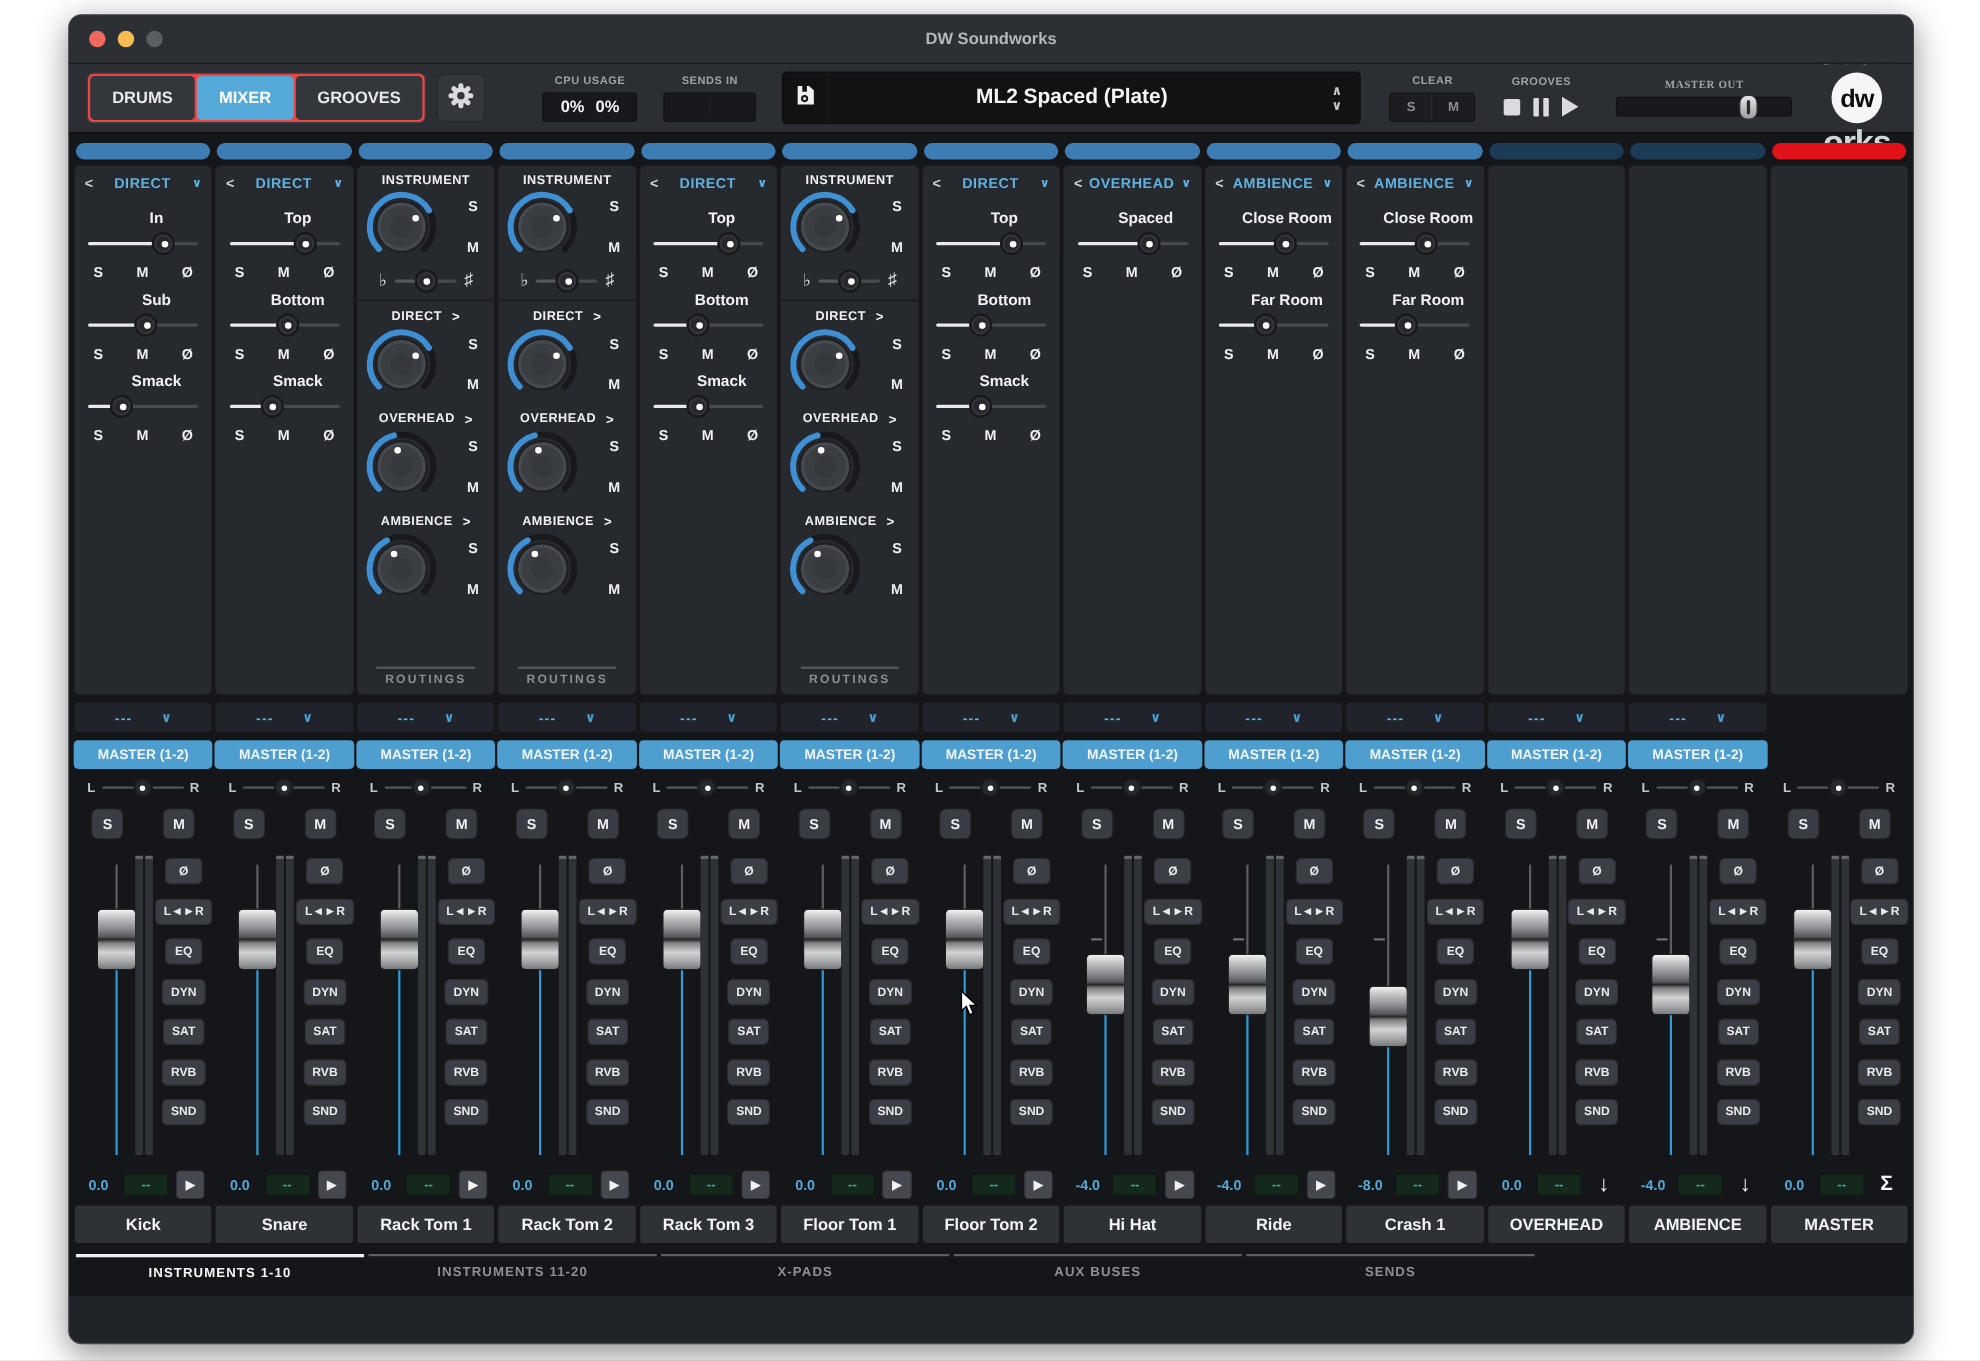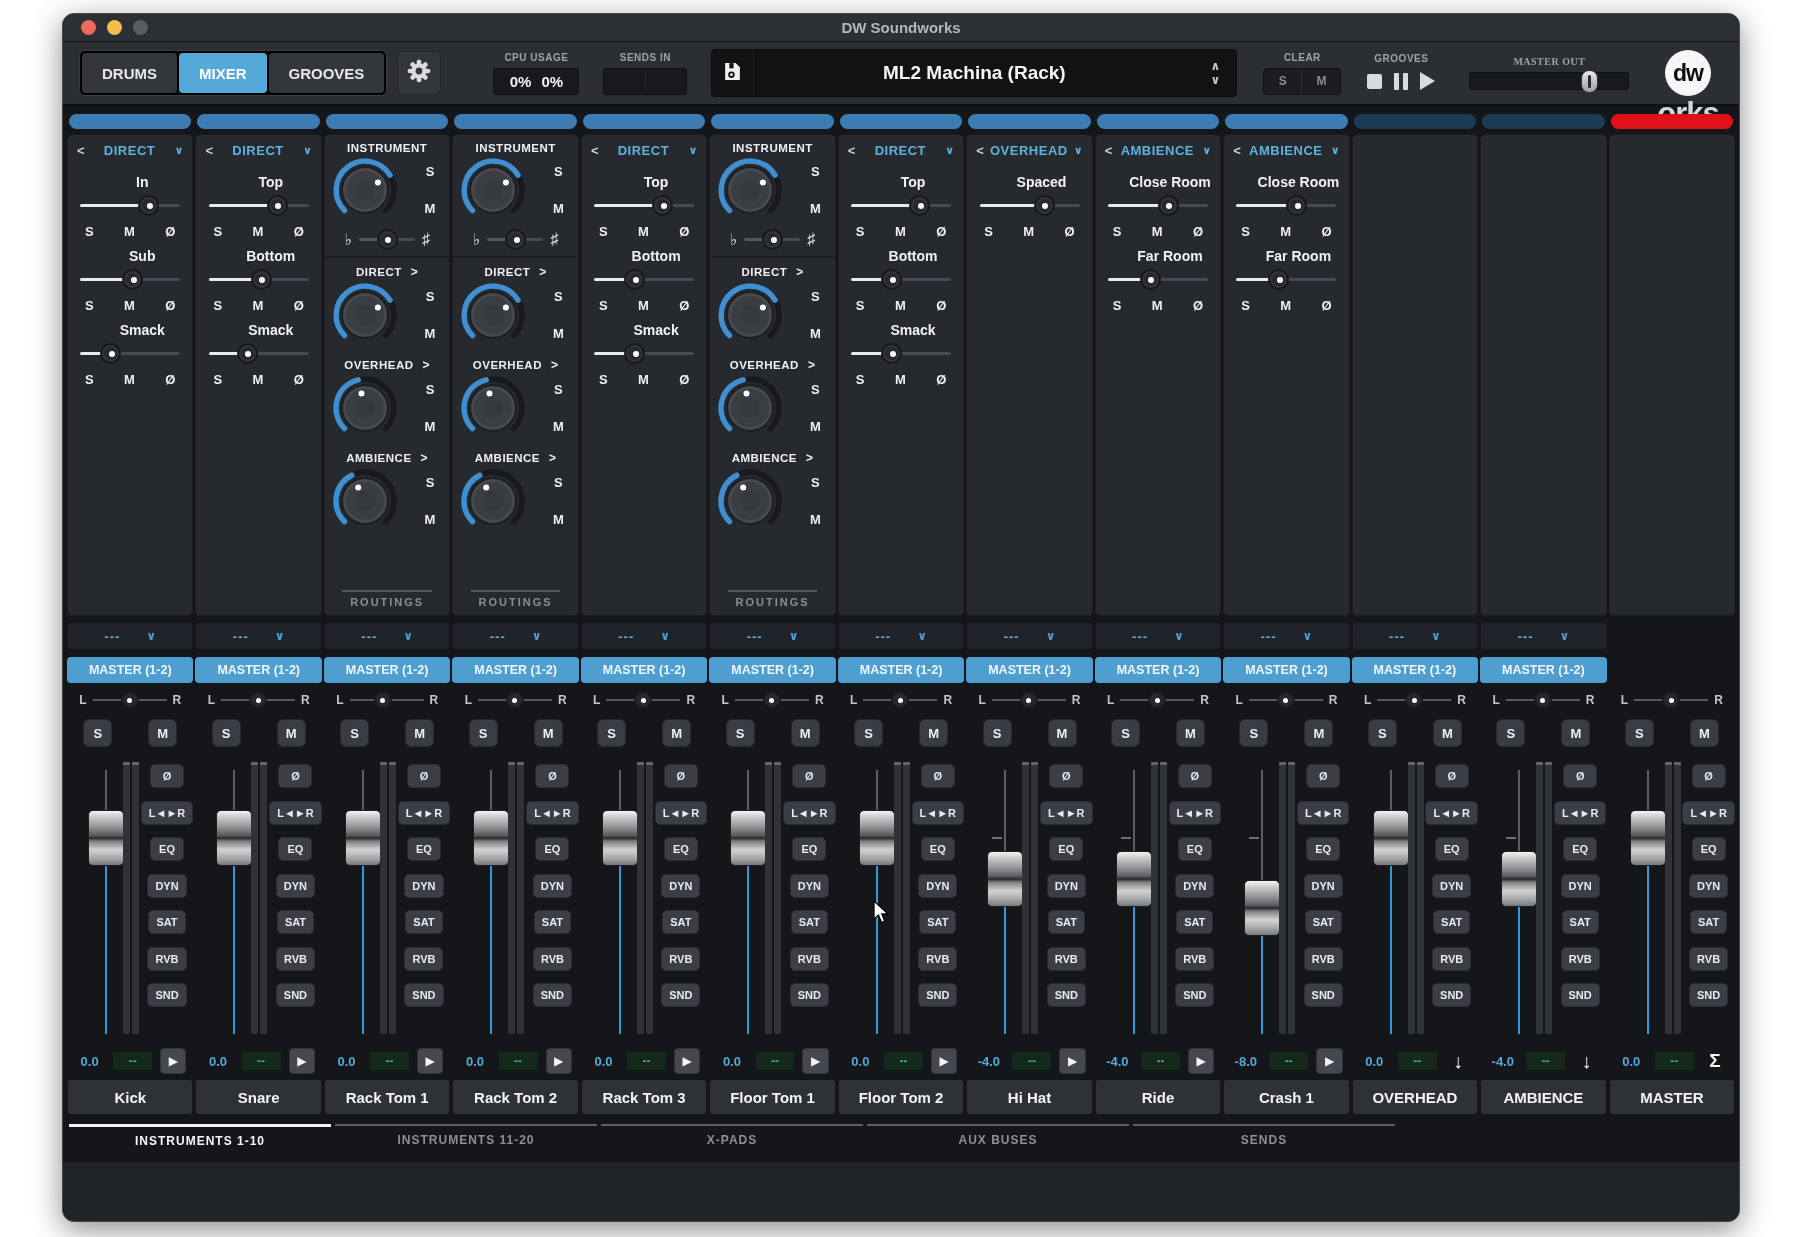--- a/index.html
+++ b/index.html
@@ -1,28 +1,28 @@
 <!DOCTYPE html>
 <html><head>
 <meta charset="utf-8">
 <style>
   * { margin:0; padding:0; box-sizing:border-box; }
   html,body { width:1800px; height:1237px; background:#ffffff; font-family:"Liberation Sans","DejaVu Sans",sans-serif; overflow:hidden; }
   .window { position:absolute; left:62px; top:13px; width:1678px; height:1209px; background:#202327; border-radius:12px; border:1px solid #45484c; box-shadow:0 8px 30px rgba(0,0,0,.45); overflow:hidden; }
 
   
-  .titlebar { height:28px; background:#2c2f34; border-bottom:1px solid #131517; display:flex; align-items:center; position:relative; }
+  .titlebar { height:44px; background:#2c2f34; border-bottom:1px solid #131517; display:flex; align-items:center; position:relative; }
   .tlight { width:15px; height:15px; border-radius:50%; margin-left:11px; }
   .tlight:first-child { margin-left:18px; }
   .tl-red{background:#ee6a5f;} .tl-yellow{background:#f5bd4f;} .tl-grey{background:#5a5e63;}
   .title { position:absolute; left:0; right:0; text-align:center; color:#b4b7ba; font-size:15px; font-weight:bold; }
 
   
   .toolbar { height:64px; background:#2b2e33; border-bottom:2px solid #0e1012; display:flex; align-items:center; padding:0 16px; }
-  .navgroup { display:flex; background:#000000; border:1px solid #3a3d42; border-radius:6px; padding:2px; }
+  .navgroup { display:flex; background:#ef4444; border:1px solid #3a3d42; border-radius:6px; padding:2px; }
   .navbtn { height:40px; padding:0 20px; display:flex; align-items:center; justify-content:center; background:#33373c; color:#e6e8ea; font-size:15px; font-weight:bold; border-radius:4px; margin-right:2px; cursor:default; }
   .navbtn:last-child{margin-right:0;}
   .navbtn.active { background:#55a9d9; color:#ffffff; }
   .gearbtn { width:44px; height:44px; margin-left:10px; background:#33373c; border:1px solid #24272b; border-radius:6px; display:flex; align-items:center; justify-content:center; }
   .lblcol { display:flex; flex-direction:column; align-items:center; }
   .minilabel { font-size:10px; font-weight:bold; color:#9fa2a6; letter-spacing:.5px; margin-bottom:5px; white-space:nowrap; }
   .darkbox { background:#17191c; border:1px solid #0e1013; border-radius:3px; color:#f2f3f5; font-weight:bold; display:flex; align-items:center; justify-content:center; }
   .cpu-box { width:86px; height:27px; font-size:15px; gap:10px; }
   .midi-box { width:84px; height:27px; position:relative; }
   .midi-box:after { content:""; position:absolute; left:50%; top:4px; bottom:4px; width:1px; background:#26292d; }
@@ -158,21 +158,21 @@
       <div class="savebtn">
         <span>
           <svg width="21" height="21" viewBox="0 0 20 20">
             <path fill="#eef0f2" d="M3 2 h10 l4 4 v12 h-14 z"></path>
             <rect x="7" y="2" width="4" height="5" fill="#101214"></rect>
             <circle cx="9" cy="13" r="3.1" fill="#101214"></circle>
             <circle cx="9" cy="13" r="1.4" fill="#eef0f2"></circle>
           </svg>
         </span>
       </div>
-      <div class="presetname">ML2 Machina (Rack)</div>
+      <div class="presetname">ML2 Spaced (Plate)</div>
       <div class="presetchev">
         <span>∧</span>
         <span>∨</span>
       </div>
     </div>
 
     <div class="lblcol" style="margin-left:26px;">
       <div class="minilabel">CLEAR</div>
       <div class="clear-box">
         <div class="clear-cell">S</div>

